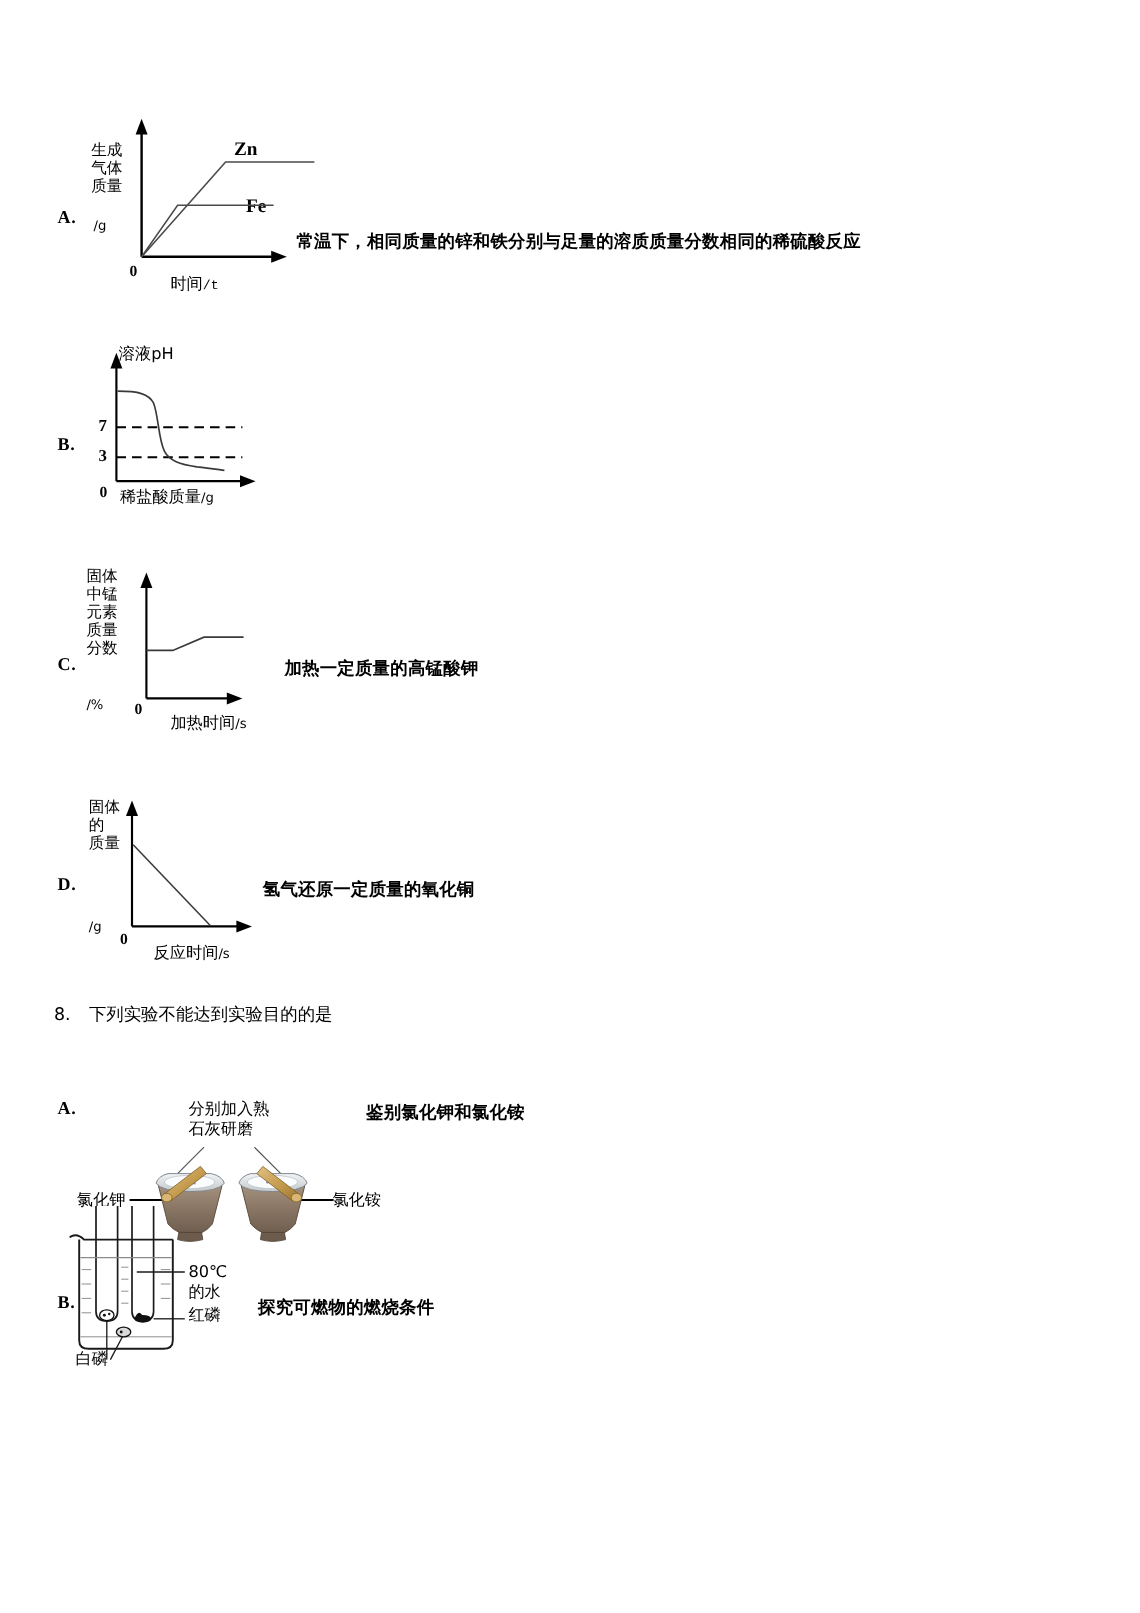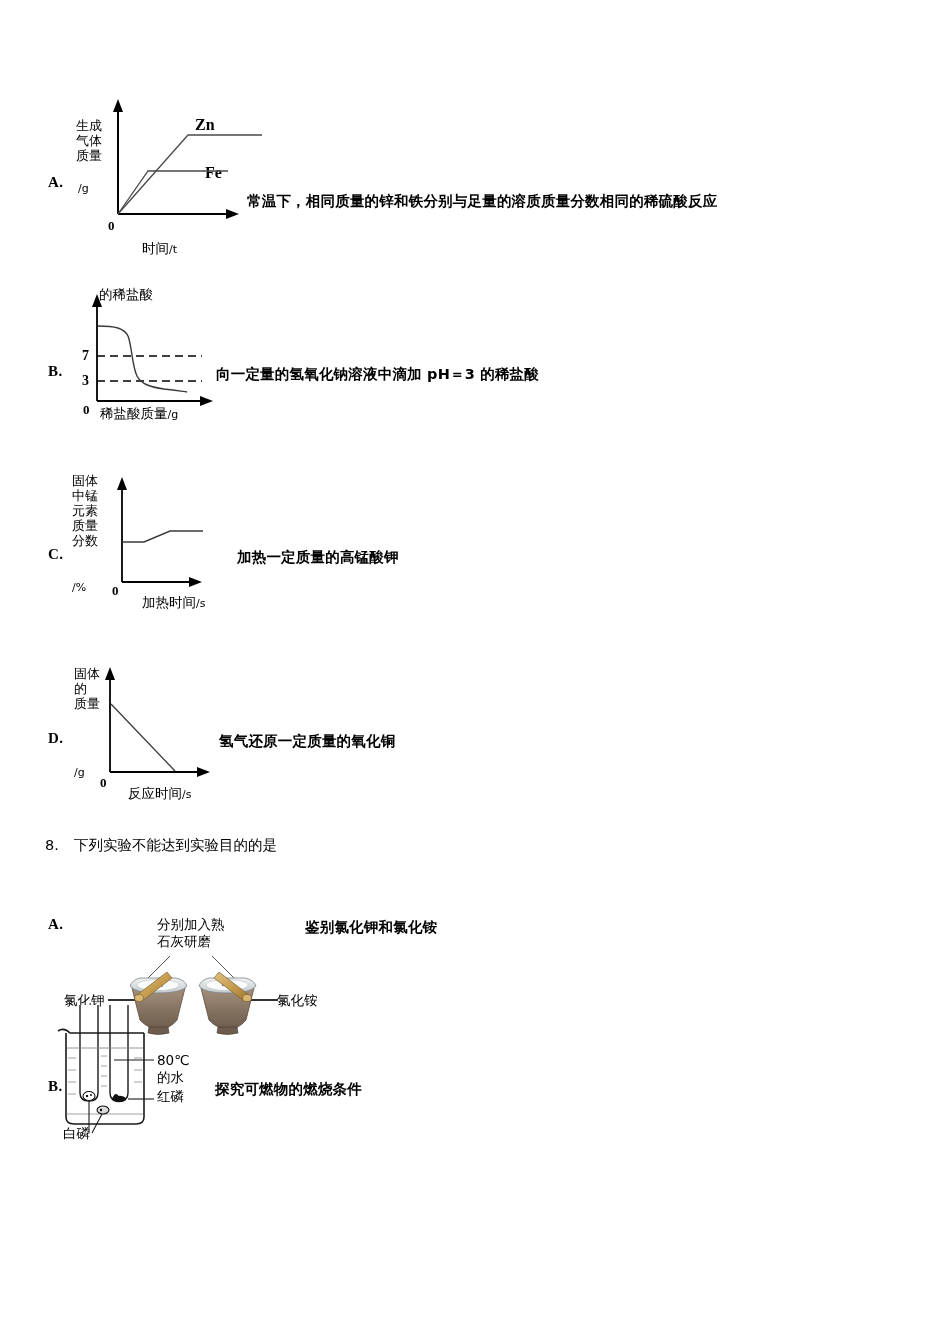--- a/index.html
+++ b/index.html
@@ -95,21 +95,21 @@
 <body>
 
 <div class="page">
 
   <div class="opt-letter" style="left:48px; top:174px;">A.</div>
 
   <div class="chart" style="left:80px; top:96px; width:160px; height:150px;">
     <div class="axis-label-v" style="left:-4px; top:22px;">生成<br>气体<br>质量</div>
     <div class="axis-label-v axis-unit" style="left:-2px; top:85px; font-size:11px;">/g</div>
     <div class="zero" style="left:28px; top:122px;">0</div>
-    <div class="axis-label-h" style="left:62px; top:144px;">时间<span class="axis-unit">/t</span></div>
+    <div class="axis-label-h" style="left:62px; top:132px;font-family:Liberation Mono, monospace;">时间<span class="axis-unit">/t</span></div>
     <div class="curve-label" style="left:115px; top:20px;">Zn</div>
     <div class="curve-label" style="left:125px; top:68px;">Fe</div>
 
     <svg width="200" height="140" style="position:absolute; left:0; top:0;">
 
       <line x1="38" y1="118" x2="38" y2="12" stroke="#000" stroke-width="2"></line>
       <polygon points="38,3 33,16 43,16" fill="#000"></polygon>
 
       <line x1="38" y1="118" x2="150" y2="118" stroke="#000" stroke-width="2"></line>
       <polygon points="159,118 146,113 146,123" fill="#000"></polygon>
@@ -118,21 +118,21 @@
 
       <polyline points="38,118 68,75 148,75" fill="none" stroke="#4a4a4a" stroke-width="1.3"></polyline>
     </svg>
   </div>
 
   <div class="opt-text" style="left:247px; top:192px;">常温下，相同质量的锌和铁分别与足量的溶质质量分数相同的稀硫酸反应</div>
 
   <div class="opt-letter" style="left:48px; top:363px;">B.</div>
 
   <div class="chart" style="left:80px; top:288px; width:170px; height:145px;">
-    <div class="axis-label-h" style="left:19px; top:-2px;">的稀盐酸</div>
+    <div class="axis-label-h" style="left:19px; top:-2px;">溶液pH</div>
     <div class="tick-num" style="left:2px; top:60px;">7</div>
     <div class="tick-num" style="left:2px; top:85px;">3</div>
     <div class="zero" style="left:3px; top:114px;">0</div>
     <div class="axis-label-h" style="left:20px; top:117px;">稀盐酸质量<span class="axis-unit">/g</span></div>
 
     <svg width="180" height="135" style="position:absolute; left:0; top:0;">
 
       <line x1="17" y1="113" x2="17" y2="15" stroke="#000" stroke-width="1.8"></line>
       <polygon points="17,6 12,19 22,19" fill="#000"></polygon>
 
@@ -140,21 +140,20 @@
       <polygon points="133,113 120,108 120,118" fill="#000"></polygon>
 
       <line x1="17" y1="68" x2="122" y2="68" stroke="#000" stroke-width="1.6" stroke-dasharray="8,5"></line>
 
       <line x1="17" y1="93" x2="122" y2="93" stroke="#000" stroke-width="1.6" stroke-dasharray="8,5"></line>
 
       <path d="M18,38 C35,38 44,40 48,48 C52,58 52,78 57,88 C61,96 70,99 84,101 C94,102 100,103 107,104" fill="none" stroke="#3a3a3a" stroke-width="1.4"></path>
     </svg>
   </div>
 
-  <div class="opt-text" style="left:216px; top:365px;">向一定量的氢氧化钠溶液中滴加 pH＝3 的稀盐酸</div>
 
   <div class="opt-letter" style="left:48px; top:546px;">C.</div>
 
   <div class="chart" style="left:72px; top:470px; width:180px; height:150px;">
     <div class="axis-label-v" style="left:0px; top:3px;">固体<br>中锰<br>元素<br>质量<br>分数</div>
     <div class="axis-label-v axis-unit" style="left:0px; top:110px; font-size:11px;">/%</div>
     <div class="zero" style="left:40px; top:113px;">0</div>
     <div class="axis-label-h" style="left:70px; top:124px;">加热时间<span class="axis-unit">/s</span></div>
 
     <svg width="190" height="130" style="position:absolute; left:0; top:0;">

